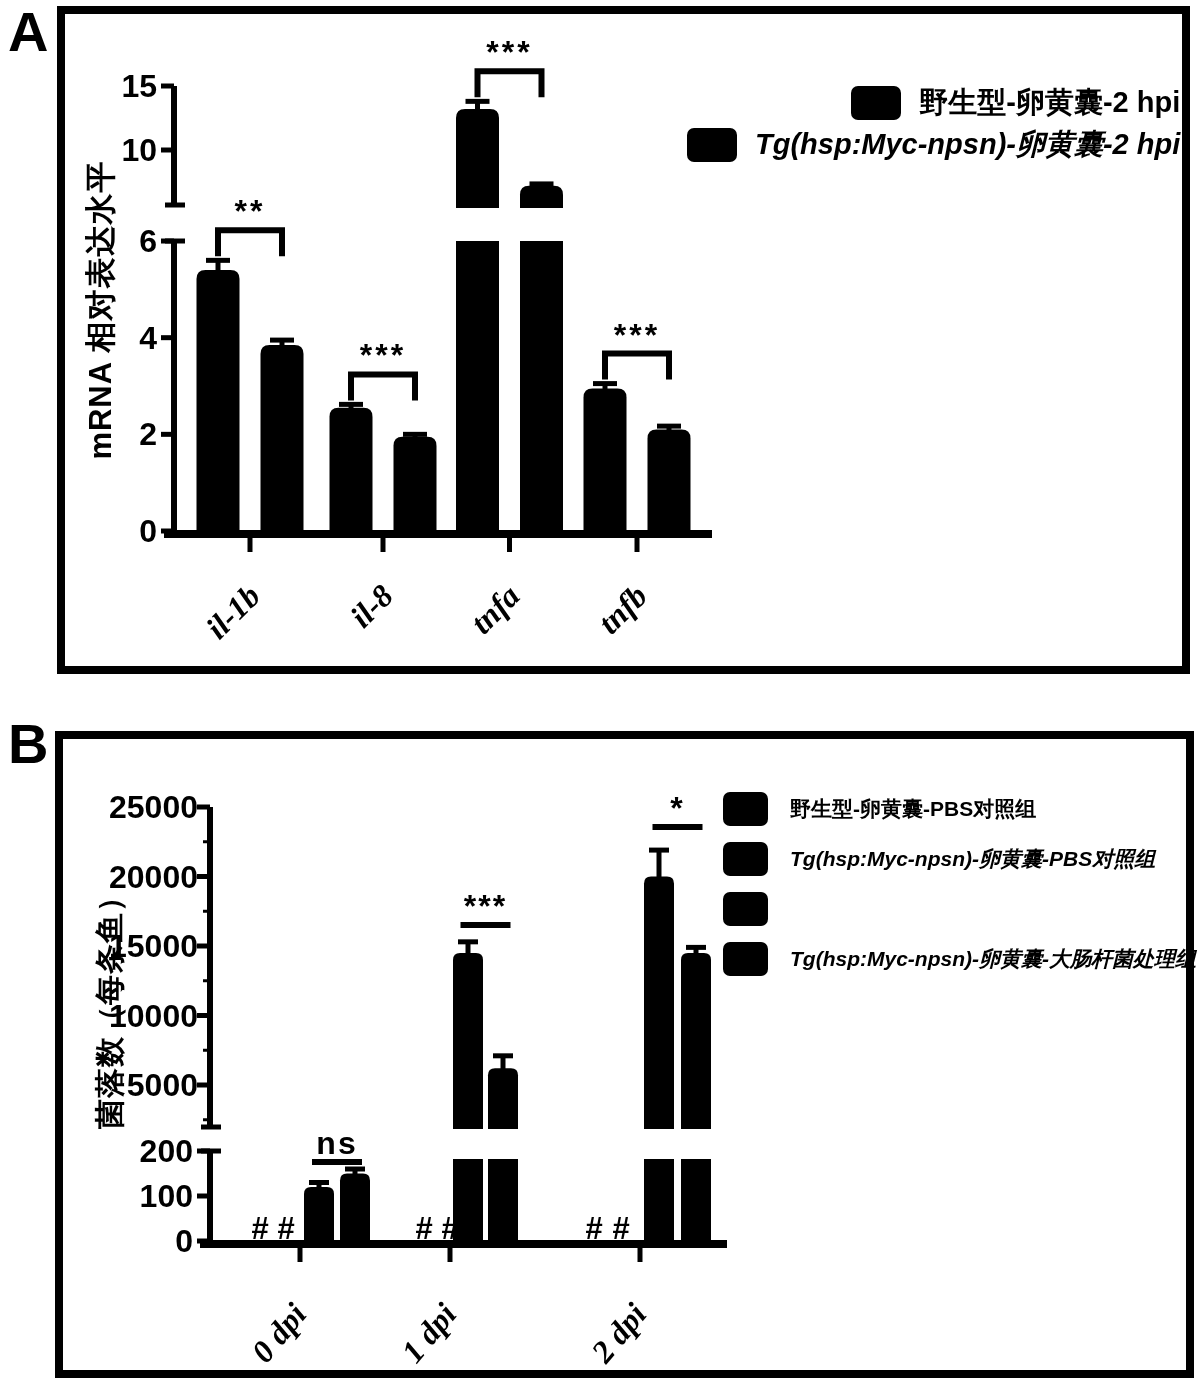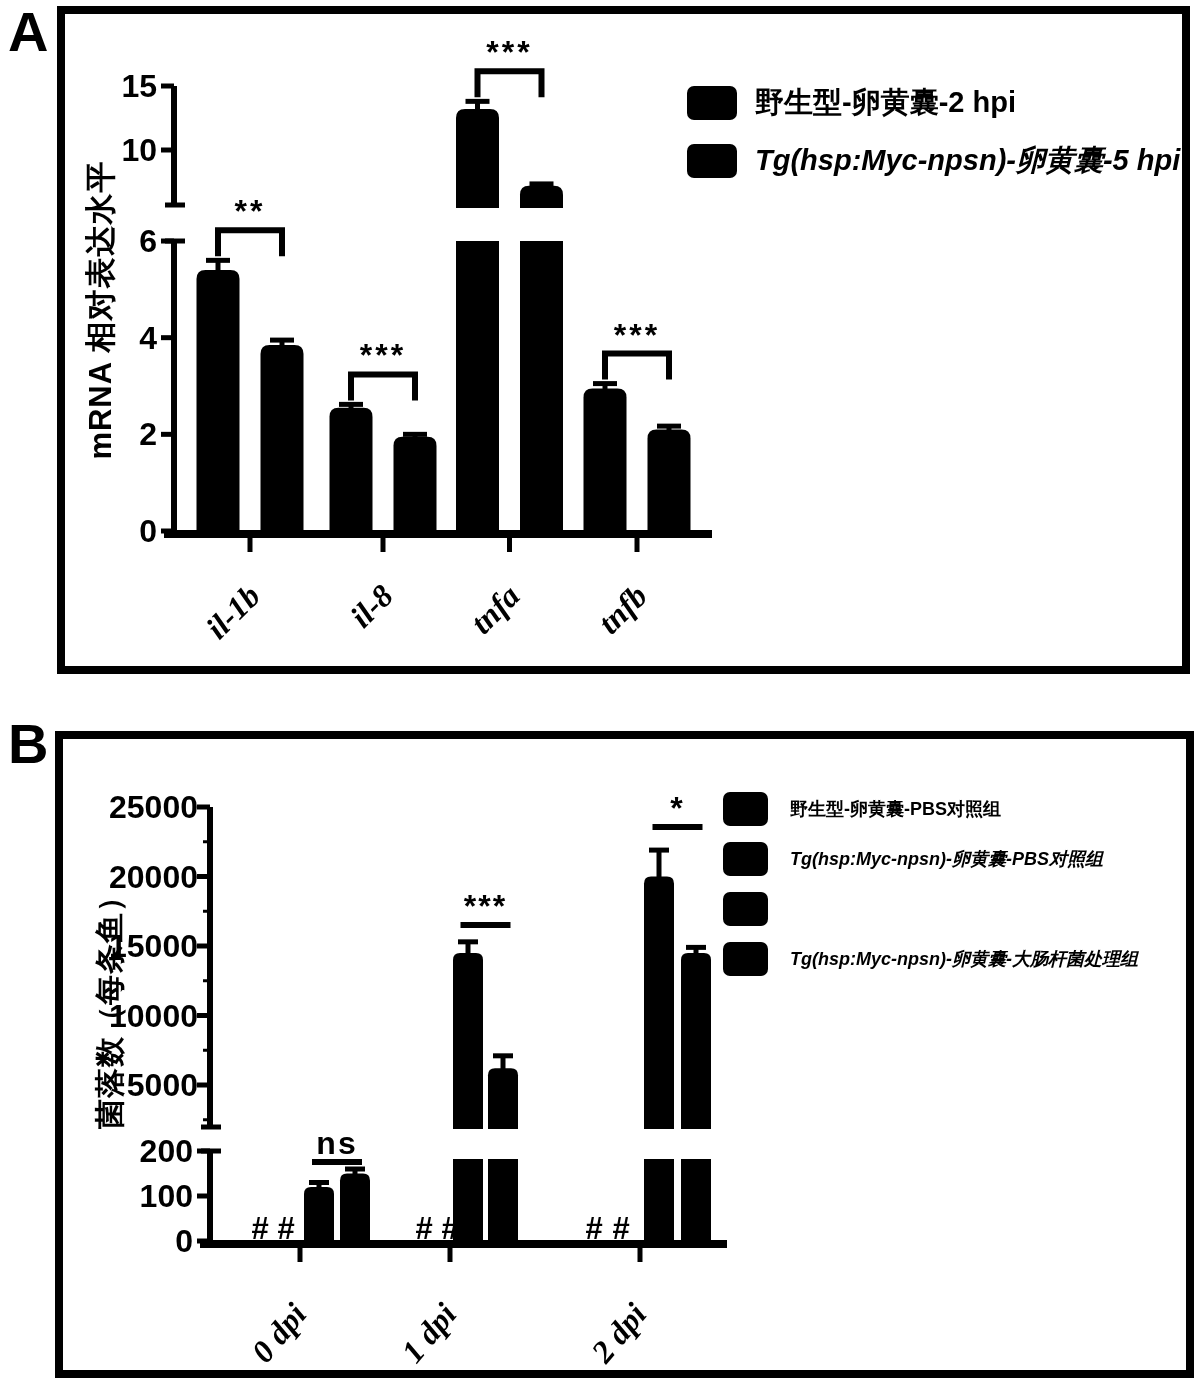--- a/index.html
+++ b/index.html
@@ -13,28 +13,28 @@
   .chart-svg{position:absolute;left:0;top:0;}
   .chart-svg text{fill:#000;font-family:"Liberation Sans",sans-serif;}
   .chart-svg .num{font-weight:800;font-size:32px;}
   .chart-svg .cat{font-weight:800;font-style:italic;font-size:32px;font-family:"Liberation Serif",serif;}
   .chart-svg .sig{font-weight:800;font-size:32px;}
   .chart-svg .nd{font-weight:800;font-size:31px;}
   .ylabel{position:absolute;transform:translate(-50%,-50%) rotate(-90deg);white-space:nowrap;font-weight:800;letter-spacing:1px;}
   #ylabelA{left:36px;top:296px;font-size:31px;}
   #ylabelB{left:47px;top:266px;font-size:30px;}
   .legend{position:absolute;display:flex;flex-direction:column;}
-  #legendA{left:622px;top:69px;gap:18px;}
+  #legendA{left:622px;top:69px;gap:2px;align-items:flex-end;}
   #legendB{left:660px;top:53px;gap:16px;}
   .lrow{display:flex;align-items:center;}
   .swatch{background:#000;border-radius:7px;flex:0 0 auto;}
   #legendA .swatch{width:50px;height:34px;margin-right:18px;}
   #legendB .swatch{width:45px;height:34px;margin-right:22px;}
   #legendA .ltext{font-size:29px;font-weight:800;white-space:nowrap;}
-  #legendB .ltext{font-size:18px;font-weight:800;white-space:nowrap;}
+  #legendB .ltext{font-size:21px;font-weight:800;white-space:nowrap;}
   .italic{font-style:italic;}
 </style>
 </head>
 <body>
 
 <div class="panel-letter" id="letterA">A</div>
 
 <div class="panel" id="panelA">
   <svg class="chart-svg" id="chartA" width="1117" height="652" viewBox="8 8 1117 652">
       <line x1="161" y1="266.018" x2="161" y2="254.35199999999998" stroke="#000" stroke-width="5"></line>
@@ -98,21 +98,21 @@
       <text x="580" y="339.5935" text-anchor="middle" class="sig" letter-spacing="3">***</text>
     </svg>
   <div class="ylabel" id="ylabelA">mRNA 相对表达水平</div>
   <div class="legend" id="legendA">
     <div class="lrow">
       <span class="swatch"></span>
       <span class="ltext">野生型-卵黄囊-2 hpi</span>
     </div>
     <div class="lrow">
       <span class="swatch"></span>
-      <span class="ltext italic">Tg(hsp:Myc-npsn)-卵黄囊-5 hpi</span>
+      <span class="ltext italic">Tg(hsp:Myc-npsn)-卵黄囊-2 hpi</span>
     </div>
   </div>
 </div>
 
 <div class="panel-letter" id="letterB">B</div>
 
 <div class="panel" id="panelB">
   <svg class="chart-svg" id="chartB" width="1123" height="631" viewBox="8 4 1123 631">
       <text x="205" y="504" text-anchor="middle" class="nd">#</text>
       <text x="231" y="504" text-anchor="middle" class="nd">#</text>

